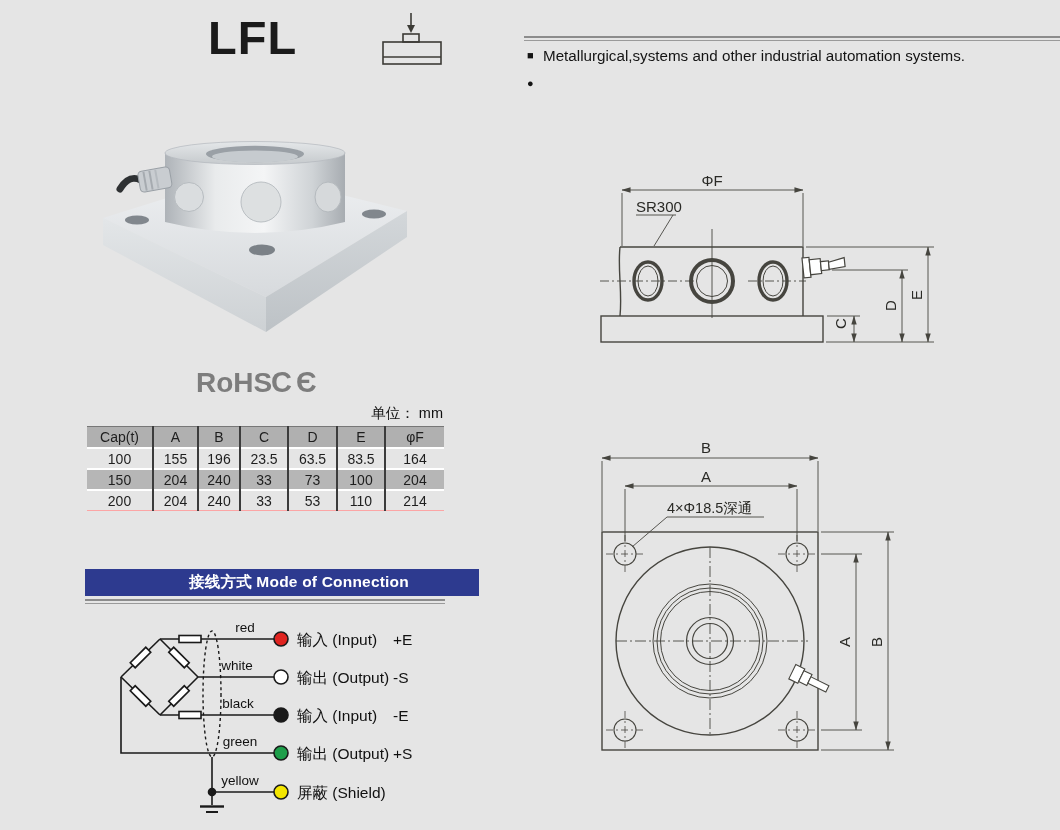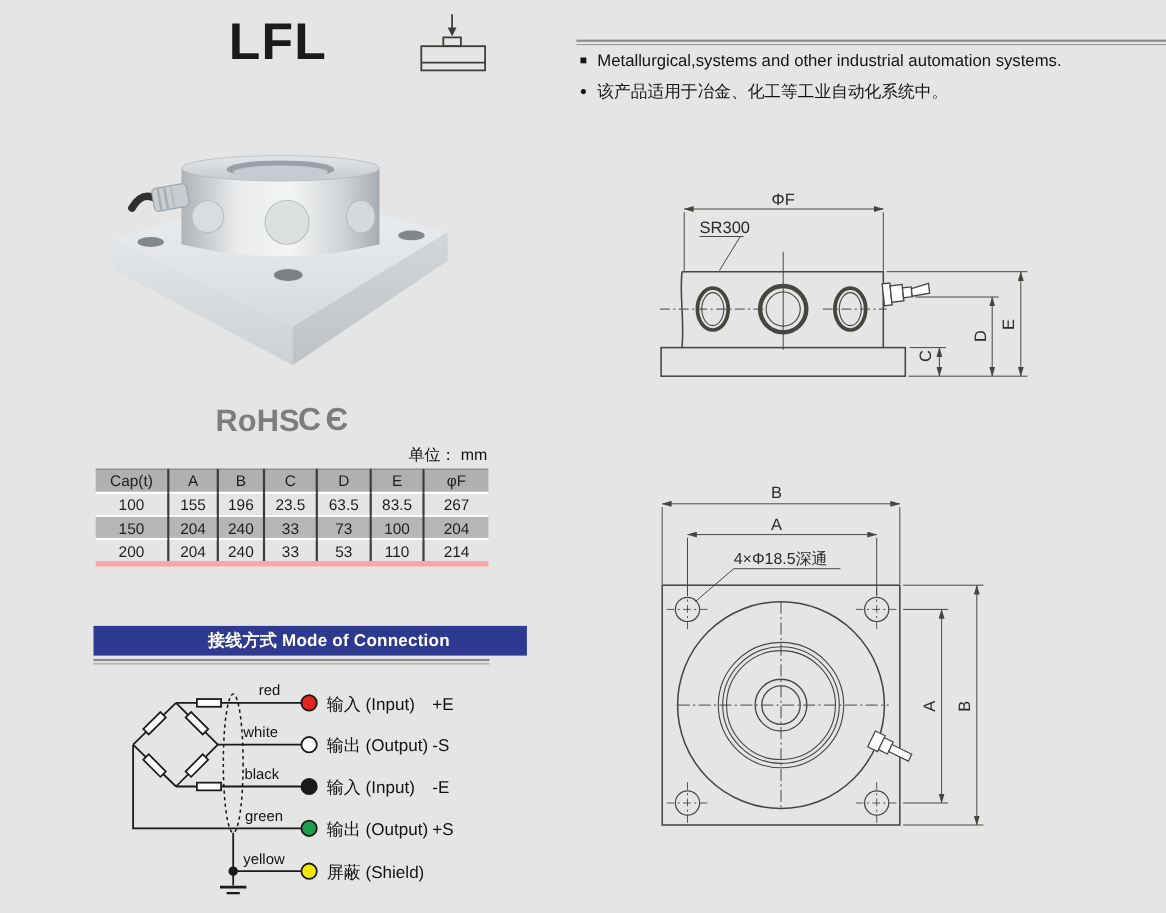--- a/index.html
+++ b/index.html
@@ -16,21 +16,21 @@
   .bullet-marker{width:16px;font-size:11px;line-height:19px;color:#141414;}
   .bullet-text{line-height:19px;}
   
   .lfl{font-size:47px;font-weight:bold;letter-spacing:1px;color:#1b1b1b;line-height:1;}
   
   .rohs{font-size:28px;font-weight:800;color:#7d7d7d;line-height:1;}
   .cemark{font-size:29px;font-weight:600;color:#7d7d7d;letter-spacing:4px;line-height:1;}
   .unit{font-size:14.5px;color:#111;text-align:right;}
   
   table.dims{border-collapse:collapse;table-layout:fixed;width:357px;
-             border-top:1px solid #777;border-bottom:5px solid #fca5a5;font-size:14px;color:#1e1e1e;}
+             border-top:1px solid #777;border-bottom:1px solid #fca5a5;font-size:14px;color:#1e1e1e;}
   table.dims th{background:#b0b0b0;font-weight:normal;height:20px;}
   table.dims td{height:19px;}
   table.dims td,table.dims th{border-left:2px solid #3c3c3c;text-align:center;padding:0;}
   table.dims td:first-child,table.dims th:first-child{border-left:none;}
   table.dims tbody tr{border-top:2px solid #ffffff;}
   table.dims tbody tr.alt{background:#b6b6b6;}
   
   svg text{font-family:"Liberation Sans","DejaVu Sans",sans-serif;}
 </style>
 </head>
@@ -52,21 +52,20 @@
 
   <div class="abs rule2" style="left:524px;top:36px;width:536px;"></div>
   <div class="abs rule1" style="left:524px;top:40px;width:536px;"></div>
 
   <div class="abs bullet-row" style="left:527px;top:46px;width:525px;">
     <span class="bullet-marker">■</span>
     <span class="bullet-text">Metallurgical,systems and other industrial automation systems.</span>
   </div>
   <div class="abs bullet-row" style="left:527px;top:74px;width:525px;">
     <span class="bullet-marker">●</span>
-    <span class="bullet-text">该产品适用于冶金、化工等工业自动化系统中。</span>
   </div>
 
   <svg class="abs" style="left:85px;top:110px;" width="400" height="255" viewBox="0 0 400 255">
     <defs>
       <linearGradient id="gTop" x1="0" y1="0" x2="0" y2="1">
         <stop offset="0" stop-color="#eef0f2"></stop>
           <stop offset="1" stop-color="#d7dadd"></stop>
       </linearGradient>
       <linearGradient id="gL" x1="0" y1="0" x2="0" y2="1">
         <stop offset="0" stop-color="#e3e6e8"></stop>
@@ -144,21 +143,21 @@
       </tr>
     </thead>
     <tbody>
         <tr>
           <td>100</td>
           <td>155</td>
           <td>196</td>
           <td>23.5</td>
           <td>63.5</td>
           <td>83.5</td>
-          <td>267</td>
+          <td>164</td>
         </tr>
         <tr class="alt">
           <td>150</td>
           <td>204</td>
           <td>240</td>
           <td>33</td>
           <td>73</td>
           <td>100</td>
           <td>204</td>
         </tr>

